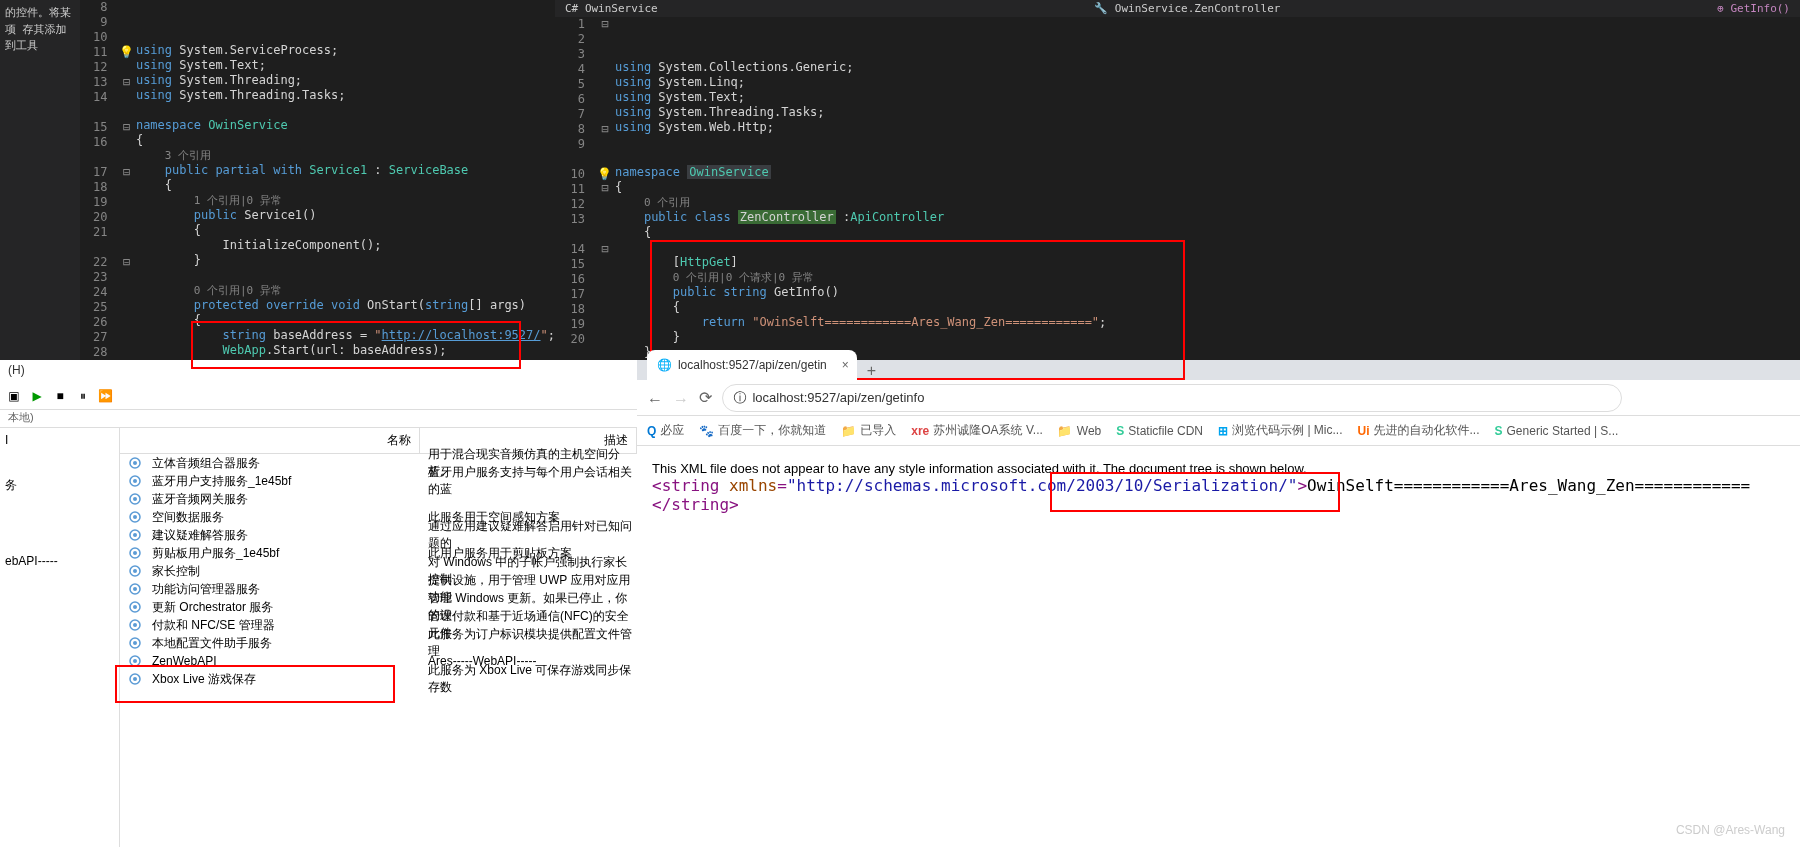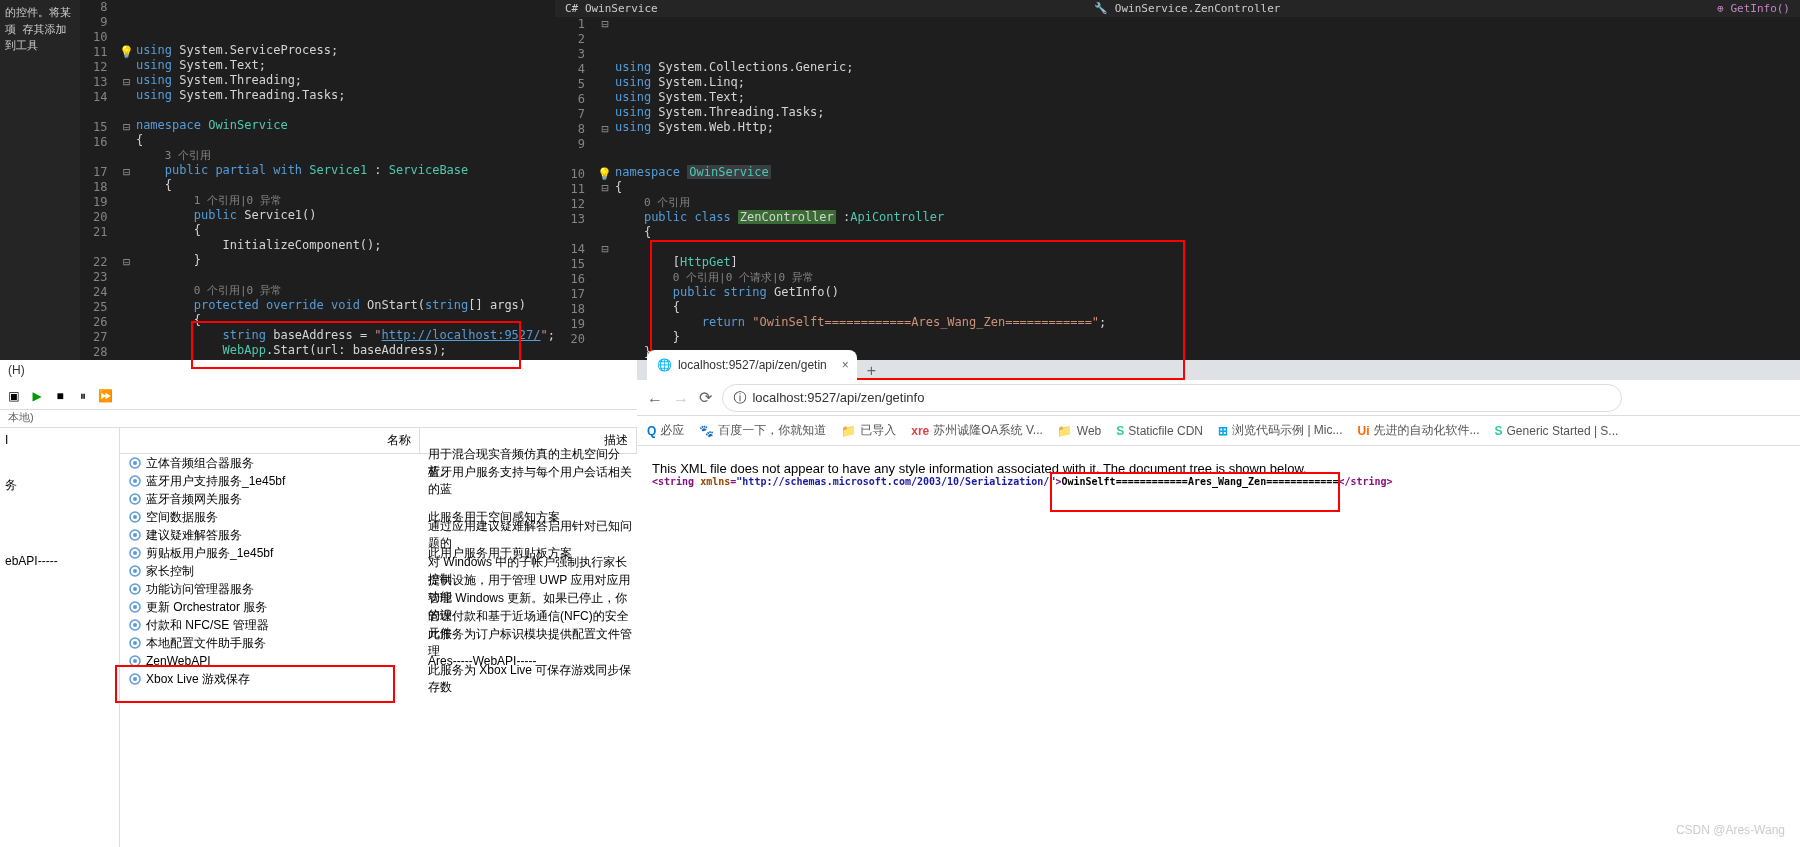--- a/index.html
+++ b/index.html
@@ -30,37 +30,37 @@
 .toolbar { height: 28px; border-bottom: 1px solid #ddd; display: flex; align-items: center; padding: 0 5px; gap: 5px; }
 .toolbar-btn { width: 18px; height: 18px; display: inline-flex; align-items: center; justify-content: center; cursor: pointer; }
 .services-body { display: flex; flex: 1; }
 .tree-col { width: 120px; border-right: 1px solid #ddd; padding: 5px; }
 .list-col { flex: 1; }
 .list-header { display: flex; border-bottom: 1px solid #ddd; background: #fff; text-align: right; }
 .list-header div { padding: 4px 8px; border-right: 1px solid #ddd; }
 .col-name { width: 300px; }
 .col-desc { flex: 1; }
 .list-row { display: flex; height: 18px; align-items: center; }
-.list-row .col-name { padding-left: 8px; display: flex; align-items: center; gap: 4px; }
+.list-row .col-name { padding-left: 8px; display: flex; align-items: center; gap: 10px; }
 .list-row .col-desc { padding-left: 8px; }
 .gear-icon { width: 14px; height: 14px; display: inline-block; }
 
 .browser-panel { flex: 1; background: #fff; display: flex; flex-direction: column; font-family: Arial, sans-serif; }
 .tab-bar { height: 20px; background: #dee1e6; display: flex; align-items: flex-end; }
 .browser-tab { background: #fff; height: 30px; border-radius: 8px 8px 0 0; padding: 0 30px 0 10px; display: flex; align-items: center; gap: 6px; font-size: 12px; color: #333; margin-left: 10px; position: relative; }
 .tab-close { position: absolute; right: 8px; color: #666; }
 .tab-plus { margin-left: 10px; color: #666; font-size: 16px; }
 .addr-bar { height: 36px; background: #fff; border-bottom: 1px solid #ddd; display: flex; align-items: center; padding: 0 10px; gap: 10px; }
 .nav-btn { color: #666; font-size: 16px; cursor: pointer; }
 .url-box { flex: 1; border: 1px solid #ddd; border-radius: 15px; height: 28px; display: flex; align-items: center; padding: 0 10px; font-size: 13px; color: #333; gap: 6px; max-width: 900px; }
 .bookmarks { height: 30px; border-bottom: 1px solid #ddd; display: flex; align-items: center; padding: 0 10px; gap: 15px; font-size: 12px; color: #555; }
 .bm-item { display: flex; align-items: center; gap: 4px; }
 .browser-content { flex: 1; background: #fff; padding: 15px; font-size: 13px; color: #000; position: relative; }
 .xml-msg { }
-.xml-line { font-family: monospace; font-size: 10px; font-weight: bold; }
+.xml-line { font-family: monospace; font-size: 16px; }
 .xml-tag { color: #881280; }
 .xml-attr { color: #994500; }
 .xml-val { color: #1a1aa6; }
 .watermark { position: absolute; right: 15px; bottom: 10px; color: #ccc; font-size: 12px; }
 .menu-label { height: 22px; padding: 3px 8px; font-size: 12px; color: #333; }
 .below-menu { height: 18px; padding: 0 8px; font-size: 11px; color: #666; border-bottom: 1px solid #ddd; }
 </style>
 </head>
 <body>
 

